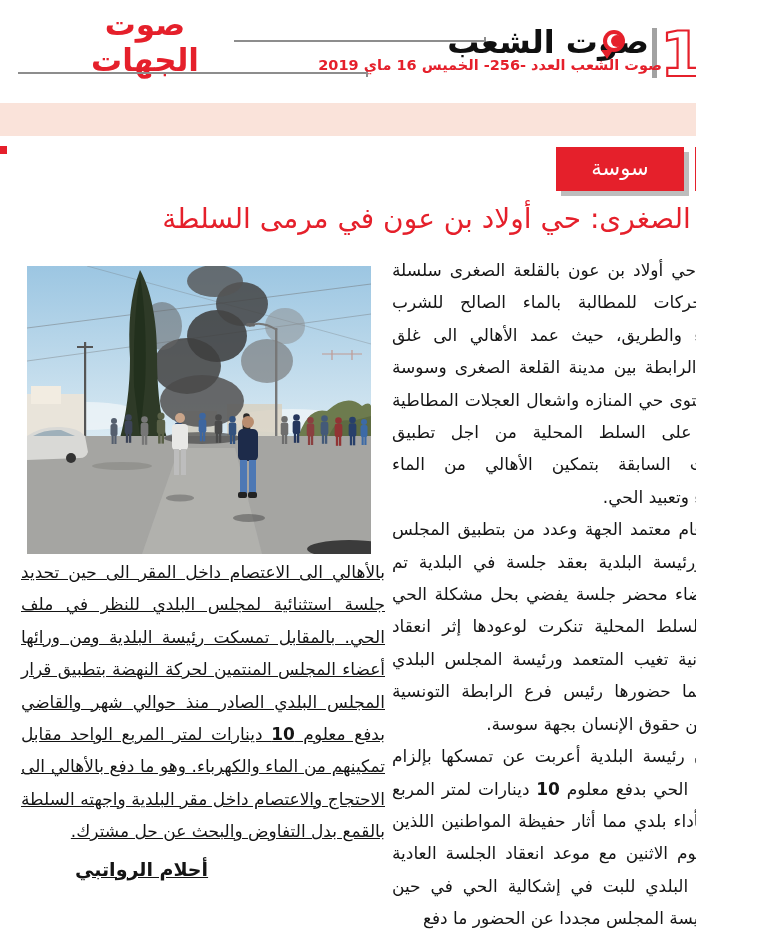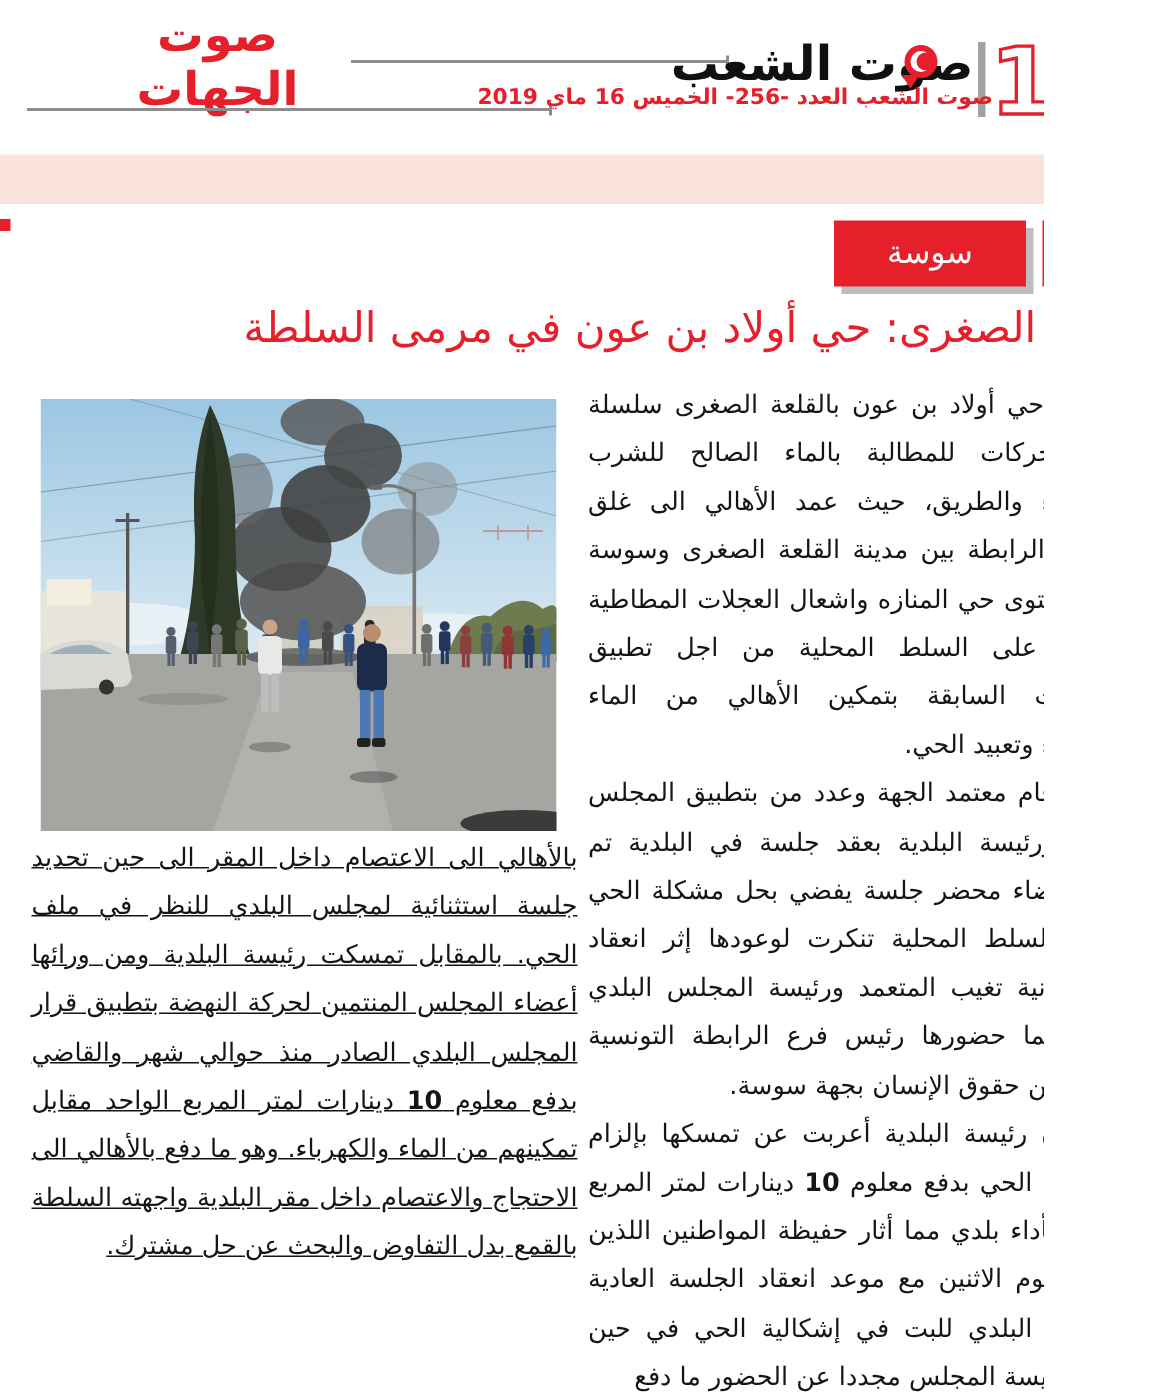--- a/index.html
+++ b/index.html
@@ -225,15 +225,16 @@
   </div>
 
   <div class="col col-right">
     <p>شهد حي أولاد بن عون بالقلعة الصغرى سلسلة من التحركات للمطالبة بالماء الصالح للشرب والكهرباء والطريق، حيث عمد الأهالي الى غلق الطريق الرابطة بين مدينة القلعة الصغرى وسوسة على مستوى حي المنازه واشعال العجلات المطاطية للضغط على السلط المحلية من اجل تطبيق الاتفاقيات السابقة بتمكين الأهالي من الماء والكهرباء وتعبيد الحي.</p>
     <p>وقد قام معتمد الجهة وعدد من بتطبيق المجلس البلدي ورئيسة البلدية بعقد جلسة في البلدية تم أثرها امضاء محضر جلسة يفضي بحل مشكلة الحي الا ان السلط المحلية تنكرت لوعودها إثر انعقاد جلسة ثانية تغيب المتعمد ورئيسة المجلس البلدي عنها، بينما حضورها رئيس فرع الرابطة التونسية للدفاع عن حقوق الإنسان بجهة سوسة.</p>
     <p><span>الا ان رئيسة البلدية أعربت عن تمسكها بإلزام متساكني الحي بدفع معلوم </span><span class="num">10</span><span> دينارات لمتر المربع الواحد كأداء بلدي مما أثار حفيظة المواطنين اللذين تجمعوا يوم الاثنين مع موعد انعقاد الجلسة العادية للمجلس البلدي للبت في إشكالية الحي في حين تغييت رئيسة المجلس مجددا عن الحضور ما دفع</span></p>
   </div>
 
   <div class="col col-left">
     <p><span>بالأهالي الى الاعتصام داخل المقر الى حين تحديد جلسة استثنائية لمجلس البلدي للنظر في ملف الحي. بالمقابل تمسكت رئيسة البلدية ومن ورائها أعضاء المجلس المنتمين لحركة النهضة بتطبيق قرار المجلس البلدي الصادر منذ حوالي شهر والقاضي بدفع معلوم </span><span class="num">10</span><span> دينارات لمتر المربع الواحد مقابل تمكينهم من الماء والكهرباء. وهو ما دفع بالأهالي الى الاحتجاج والاعتصام داخل مقر البلدية واجهته السلطة بالقمع بدل التفاوض والبحث عن حل مشترك.</span></p>
+    <div class="author">أحلام الرواتبي</div>
   </div>
 
 </div>
 
 </body></html>

